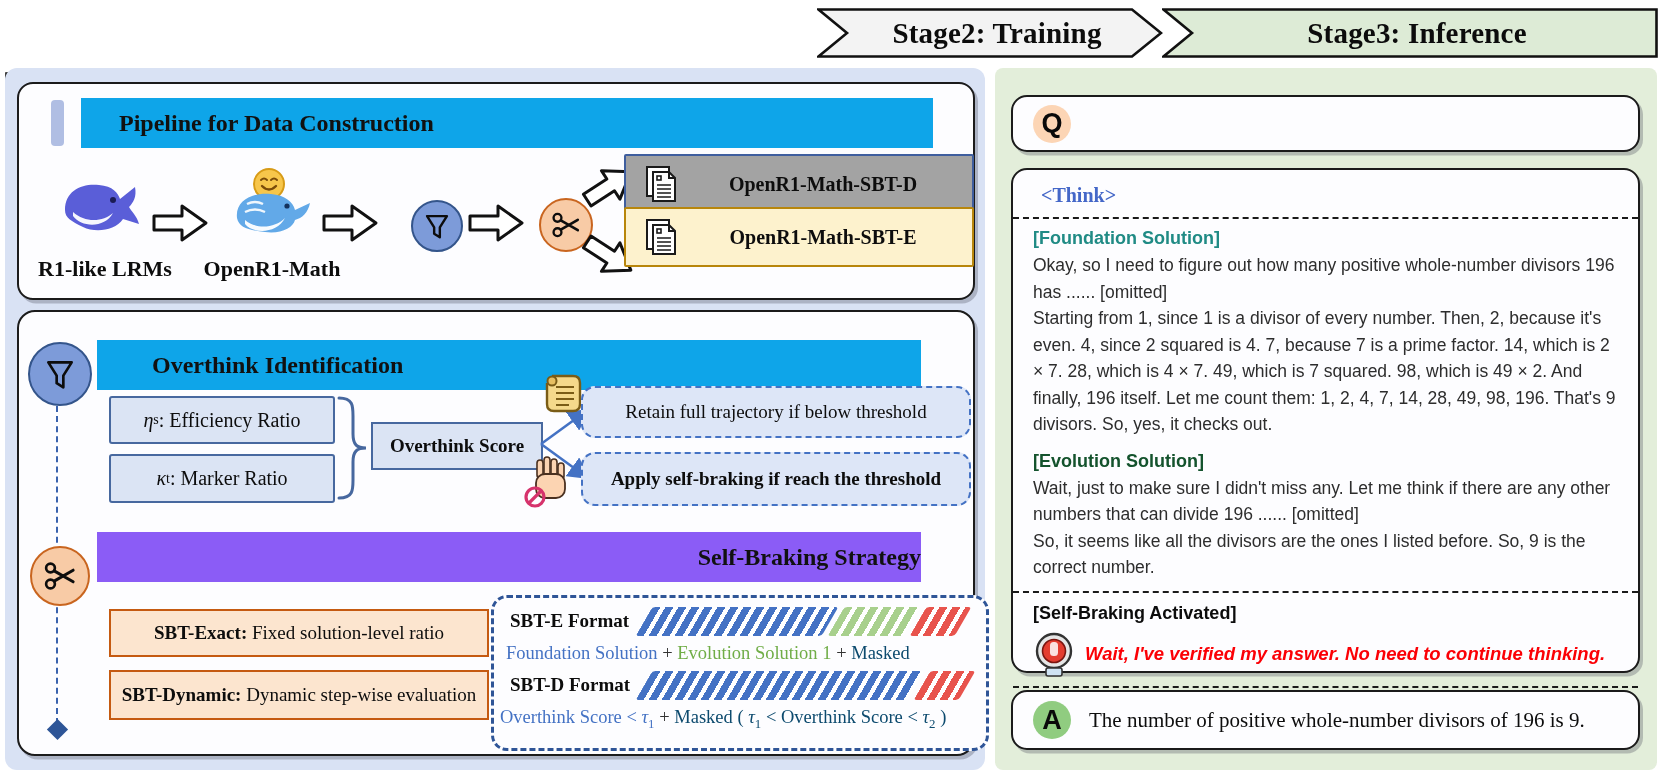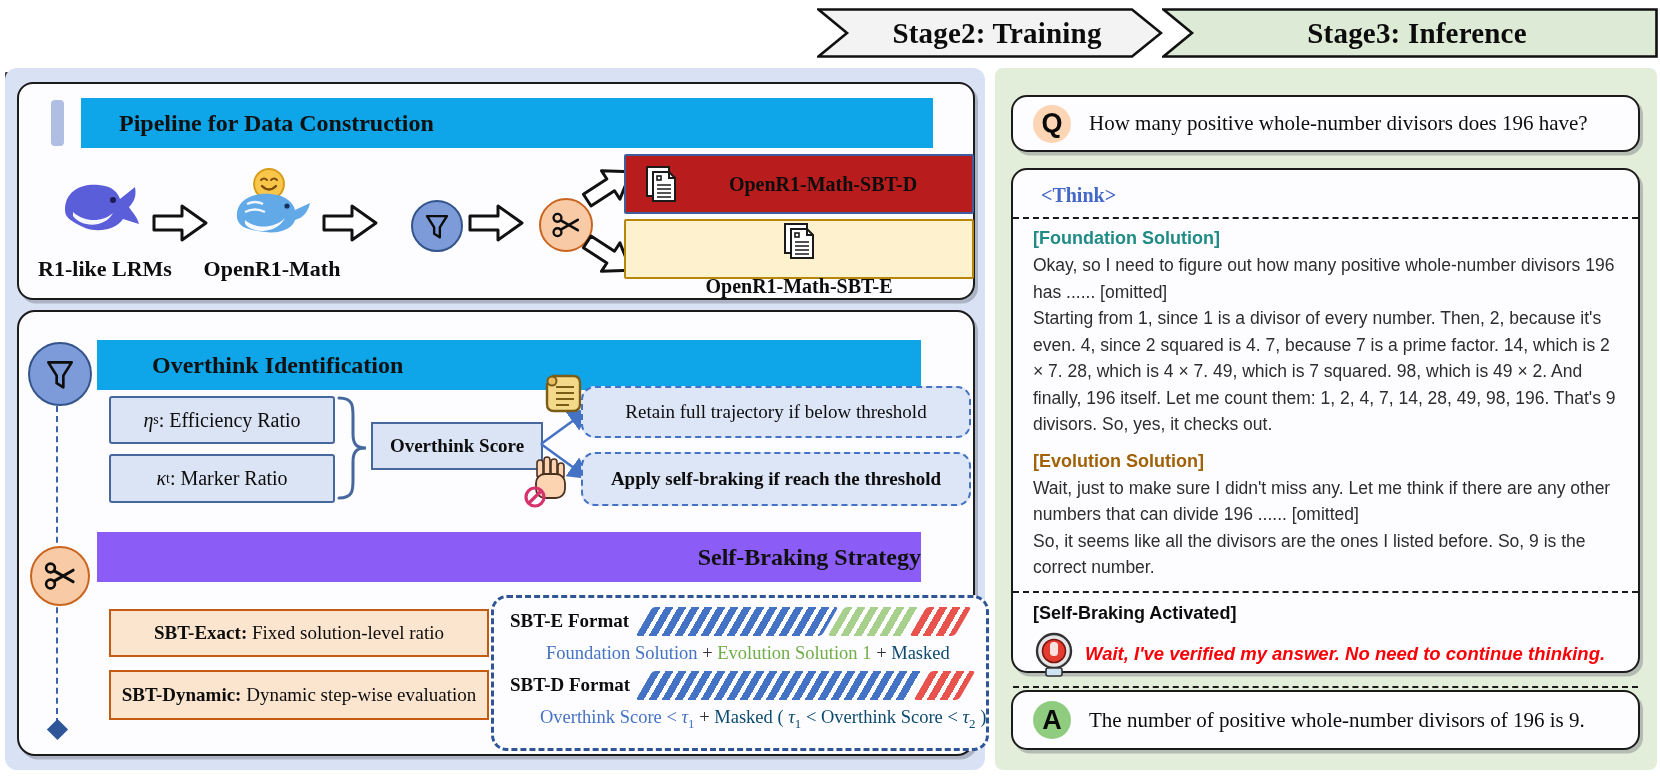--- a/index.html
+++ b/index.html
@@ -20,21 +20,21 @@
     box-shadow:3px 3.5px 0 rgba(70,70,85,.30);}
 
   .hdr-bar{position:absolute;display:flex;align-items:center;font-weight:bold;font-size:24px;color:#111;}
   .hdr-blue{background:#0ea5e9;}
   .hdr-orange{background:#8b5cf6;justify-content:flex-end;}
 
   .flow-label{position:absolute;text-align:center;font-weight:bold;font-size:22px;color:#0d0d0d;}
 
   .out-box{position:absolute;display:flex;align-items:center;gap:14px;padding:0 18px;border-radius:2px;}
   .out-box .lbl{flex:1;text-align:center;font-weight:bold;font-size:20px;color:#0d0d0d;}
-  .out-d{background:#b91c1c;border:2.5px solid #3f5e9e;}
+  .out-d{background:#a3a3a3;border:2.5px solid #3f5e9e;}
   .out-e{background:#fdf2cd;border:2.5px solid #b8860b;}
 
   .pill-blue{position:absolute;display:flex;align-items:center;justify-content:center;
     background:#dbe4f4;border:2px solid #47689f;border-radius:3px;font-size:20px;color:#0d0d0d;}
   .score-box{position:absolute;display:flex;align-items:center;justify-content:center;
     background:#dbe4f4;border:2px solid #47689f;font-weight:bold;font-size:19px;color:#0d0d0d;}
   .dash-box{position:absolute;display:flex;align-items:center;justify-content:center;
     background:#dde6f7;border:2.5px dashed #4472c4;border-radius:14px;font-size:19px;color:#0d0d0d;}
   .orange-box{position:absolute;display:flex;align-items:center;justify-content:center;
     background:#fce5cf;border:2px solid #c55a11;font-size:19px;color:#0d0d0d;}
@@ -48,37 +48,37 @@
 
   
   .fmt-box{position:absolute;background:#fdfdff;border:3px dashed #2f5597;border-radius:16px;}
   .fmt-label{position:absolute;font-weight:bold;font-size:19px;color:#0d0d0d;}
   .bar-row{position:absolute;display:flex;gap:6px;}
   .seg{height:29px;border-radius:3px;transform:skewX(-30deg);}
   .seg-blue{background:repeating-linear-gradient(90deg,#4472c4 0 8px,#ffffff 8px 13px);}
   .seg-green{background:repeating-linear-gradient(90deg,#a8d08d 0 8px,#ffffff 8px 13px);}
   .seg-red{background:repeating-linear-gradient(90deg,#e8544d 0 8px,#ffffff 8px 13px);}
   .fmt-line{position:absolute;font-size:18.5px;white-space:nowrap;}
-  .t-blue{color:#4472c4;margin-left:40px;} .t-green{color:#70ad47;} .t-red{color:#0c4a6e;} .t-dark{color:#333;}
+  .t-blue{color:#4472c4;} .t-green{color:#70ad47;} .t-red{color:#0c4a6e;} .t-dark{color:#333;}
   .t-it{font-style:italic;}
   sub{font-size:70%;}
 
   
   .qa-box{position:absolute;display:flex;align-items:center;gap:18px;padding:0 20px;}
   .badge{width:38px;height:38px;border-radius:50%;flex:0 0 38px;display:flex;align-items:center;justify-content:center;
     font-family:"Liberation Sans",sans-serif;font-weight:bold;font-size:27px;color:#090909;}
   .badge-q{background:#fcd5b5;}
   .badge-a{background:#90cc80;}
   .qa-text{font-size:21px;color:#0d0d0d;}
 
   #think-box{padding:10px 20px 12px 20px;box-sizing:border-box;}
   .think-tag{font-weight:bold;font-size:20px;color:#4467c8;margin:4px 0 10px 8px;}
   .tdivider{border-top:2.3px dashed #1a1a1a;margin:0 -20px;}
   .sol-head{font-family:"Liberation Sans",sans-serif;font-weight:bold;font-size:18px;margin:9px 0 3px 0;}
-  .h-teal{color:#208b85;} .h-purple{color:#a16207;} .h-black{color:#0c0c0c;}
+  .h-teal{color:#208b85;} .h-purple{color:#14532d;} .h-black{color:#0c0c0c;}
   .sol-p{font-family:"Liberation Sans",sans-serif;font-size:17.5px;line-height:26.5px;color:#2d2d2d;}
   .brake-row{display:flex;align-items:center;gap:10px;margin:6px 0 8px 0;}
   .brake-text{font-family:"Liberation Sans",sans-serif;font-weight:bold;font-style:italic;
     font-size:18.5px;color:#fb0006;}
 </style>
 </head>
 <body>
 
 <div id="fig">
 
@@ -185,21 +185,21 @@
           <svg width="34" height="40" viewBox="0 0 34 40">
             <rect x="3" y="3" width="22" height="29" fill="#fff" stroke="#1a1a1a" stroke-width="2"></rect>
             <path d="M9 8 H25 L31 14 V37 H9 Z" fill="#fff" stroke="#1a1a1a" stroke-width="2"></path>
             <path d="M25 8 V14 H31" fill="none" stroke="#1a1a1a" stroke-width="2"></path>
             <rect x="13" y="12" width="4" height="4" fill="none" stroke="#1a1a1a" stroke-width="1.6"></rect>
             <path d="M13 21 H27 M13 25 H27 M13 29 H27 M13 33 H27" stroke="#1a1a1a" stroke-width="1.6"></path>
           </svg>
         </span>
         <span class="lbl">OpenR1-Math-SBT-D</span>
       </div>
-      <div class="out-box out-e" style="left:605px;top:135px;width:310px;height:56px;flex-direction:column;">
+      <div class="out-box out-e" style="left:605px;top:123px;width:310px;height:56px;">
         <span>
           <svg width="34" height="40" viewBox="0 0 34 40">
             <rect x="3" y="3" width="22" height="29" fill="#fff" stroke="#1a1a1a" stroke-width="2"></rect>
             <path d="M9 8 H25 L31 14 V37 H9 Z" fill="#fff" stroke="#1a1a1a" stroke-width="2"></path>
             <path d="M25 8 V14 H31" fill="none" stroke="#1a1a1a" stroke-width="2"></path>
             <rect x="13" y="12" width="4" height="4" fill="none" stroke="#1a1a1a" stroke-width="1.6"></rect>
             <path d="M13 21 H27 M13 25 H27 M13 29 H27 M13 33 H27" stroke="#1a1a1a" stroke-width="1.6"></path>
           </svg>
         </span>
         <span class="lbl">OpenR1-Math-SBT-E</span>
@@ -320,21 +320,20 @@
           <span class="t-blue"><span style="white-space:pre;">Overthink Score &lt; </span><span class="t-it">τ</span><sub><span>1</span></sub></span><span class="t-dark" style="white-space:pre;"> + </span><span class="t-red"><span>Masked</span><span style="white-space:pre;"> ( </span><span class="t-it">τ</span><sub><span>1</span></sub><span style="white-space:pre;"> &lt; Overthink Score &lt; </span><span class="t-it">τ</span><sub><span>2</span></sub><span style="white-space:pre;"> )</span></span>
         </div>
       </div>
     </div>
   </div>
 
   <div id="right-panel" class="abs">
 
     <div class="white-box qa-box" style="left:16px;top:27px;width:629px;height:57px;box-sizing:border-box;">
       <span class="badge badge-q">Q</span>
-      <span class="qa-text">How many positive whole-number divisors does 196 have?</span>
     </div>
 
     <div class="white-box" id="think-box" style="left:16px;top:100px;width:629px;height:505px;">
       <div class="think-tag">&lt;Think&gt;</div>
       <div class="tdivider"></div>
 
       <div class="sol-head h-teal">[Foundation Solution]</div>
       <div class="sol-p">Okay, so I need to figure out how many positive whole-number divisors 196 has ...... [omitted]</div>
       <div class="sol-p">Starting from 1, since 1 is a divisor of every number. Then, 2, because it's even. 4, since 2 squared is 4. 7, because 7 is a prime factor. 14, which is 2 × 7. 28, which is 4 × 7. 49, which is 7 squared. 98, which is 49 × 2. And finally, 196 itself. Let me count them: 1, 2, 4, 7, 14, 28, 49, 98, 196. That's 9 divisors. So, yes, it checks out.</div>
 

